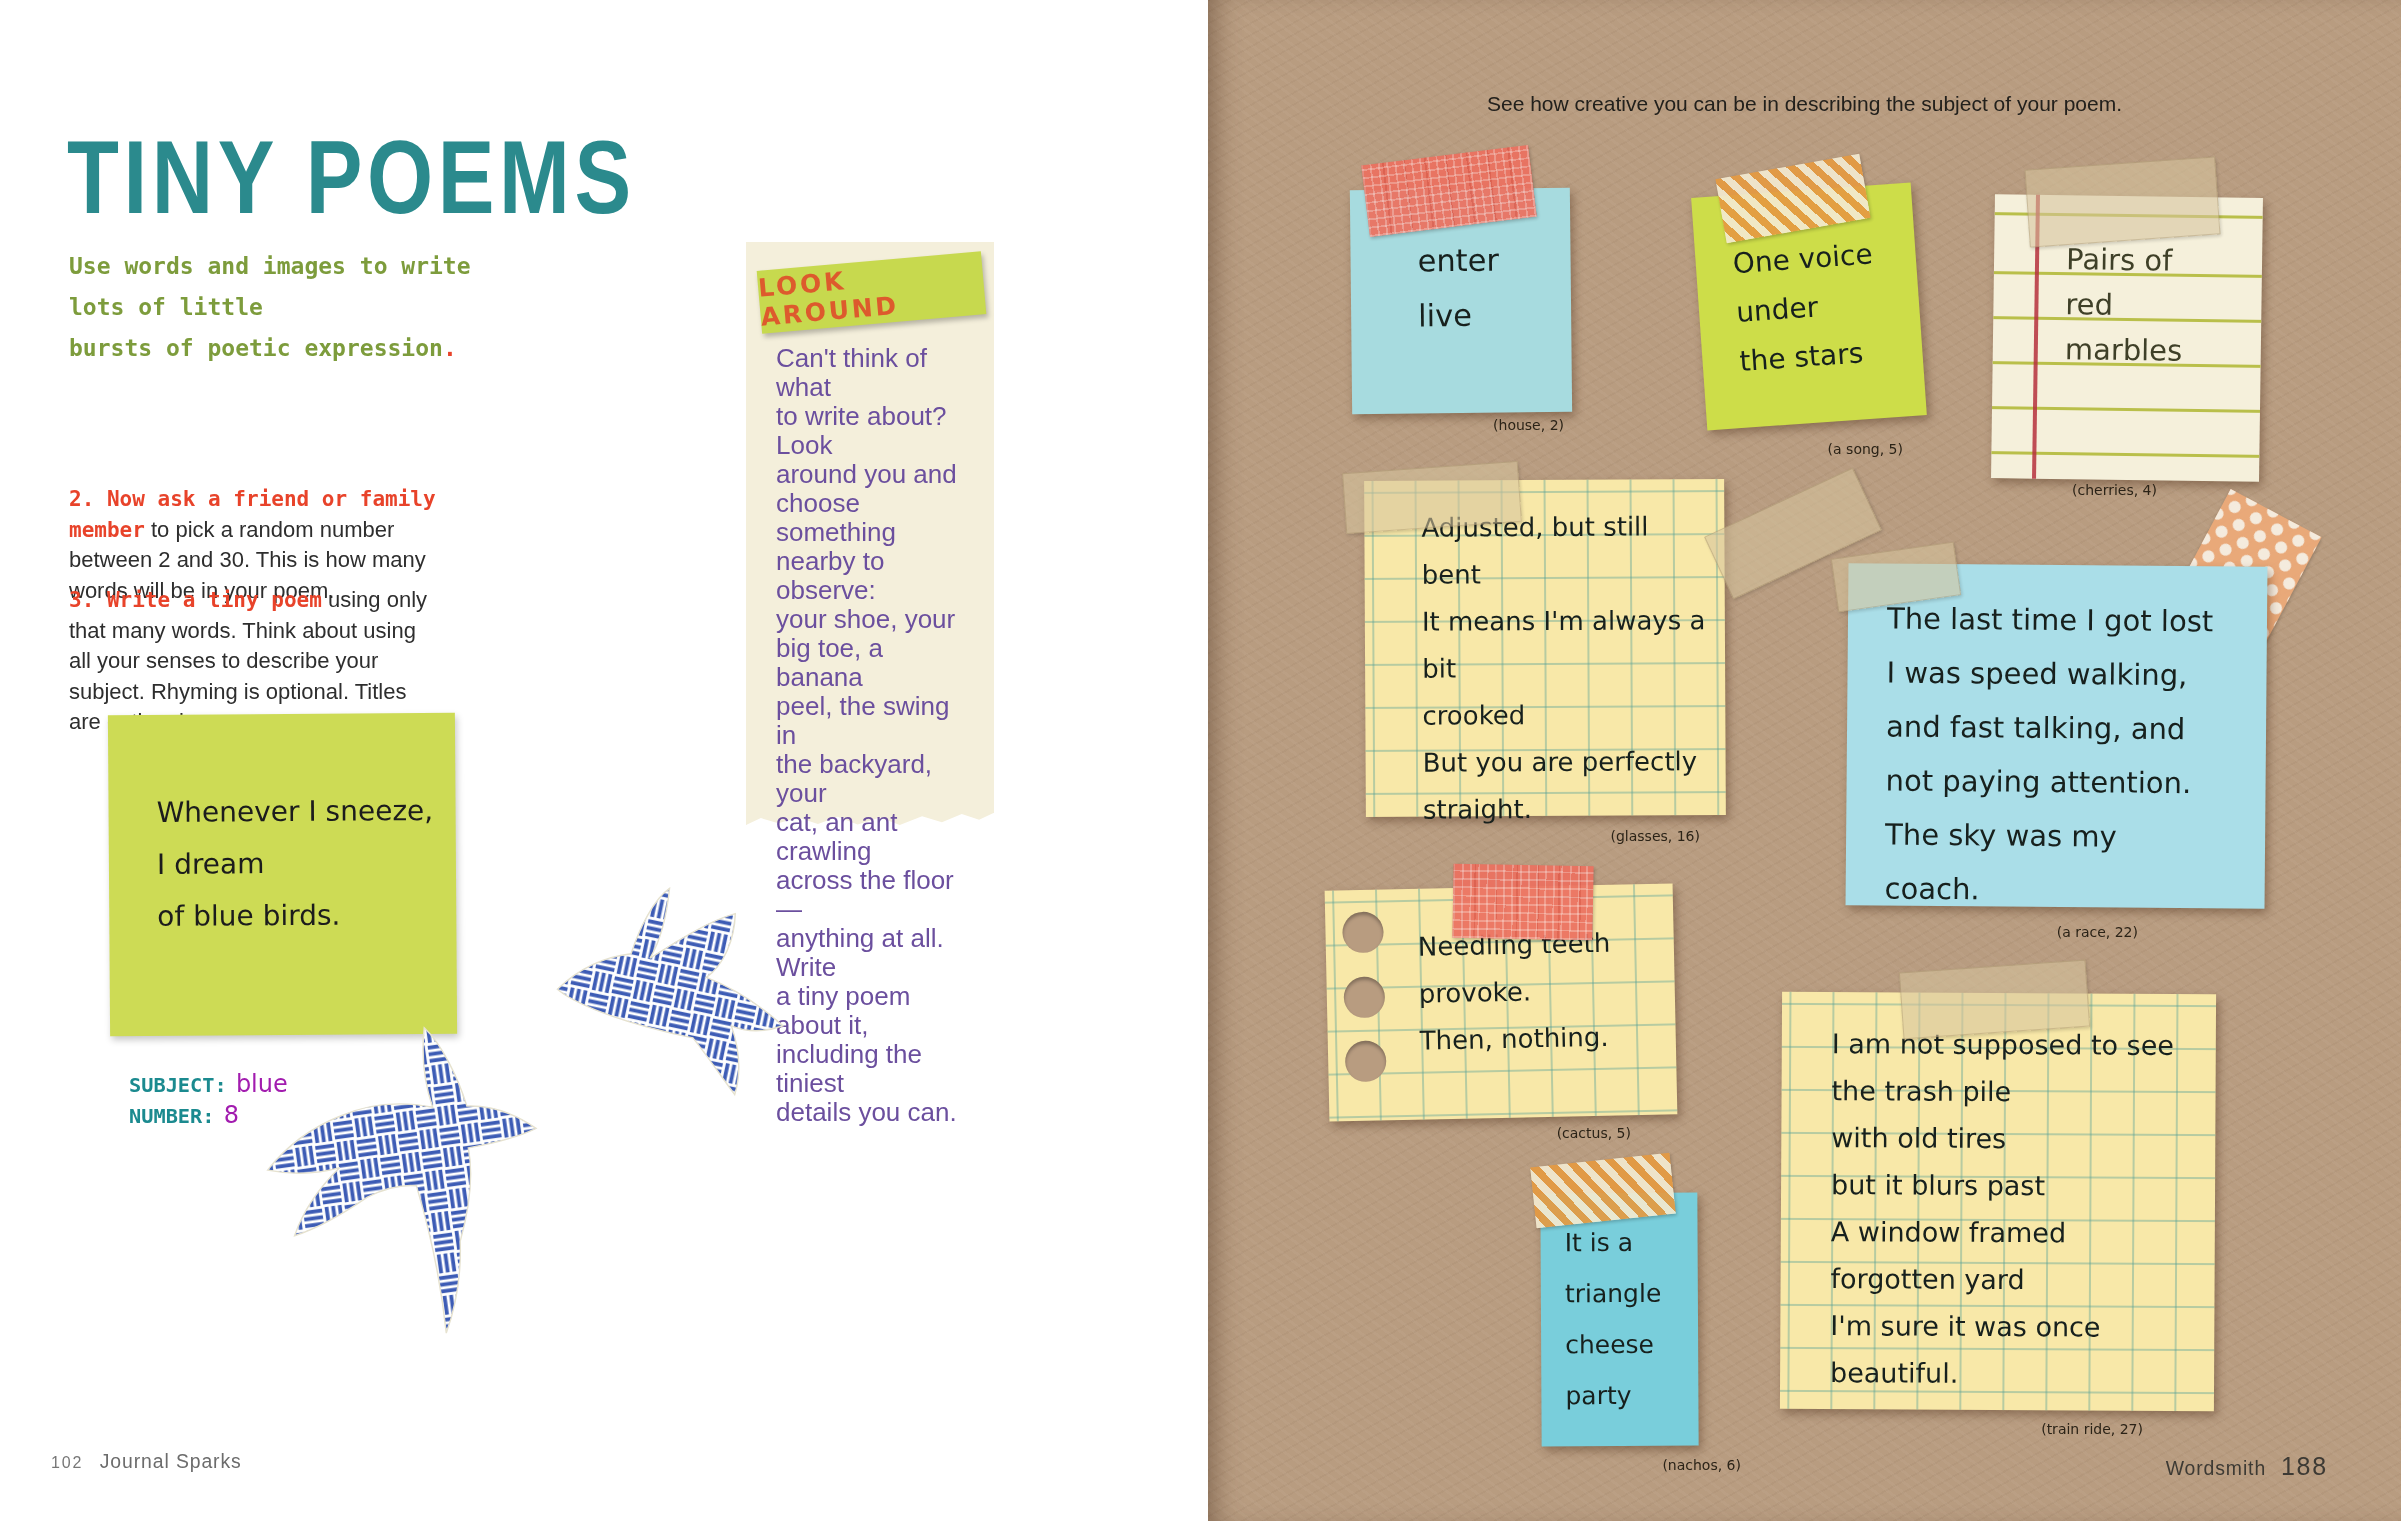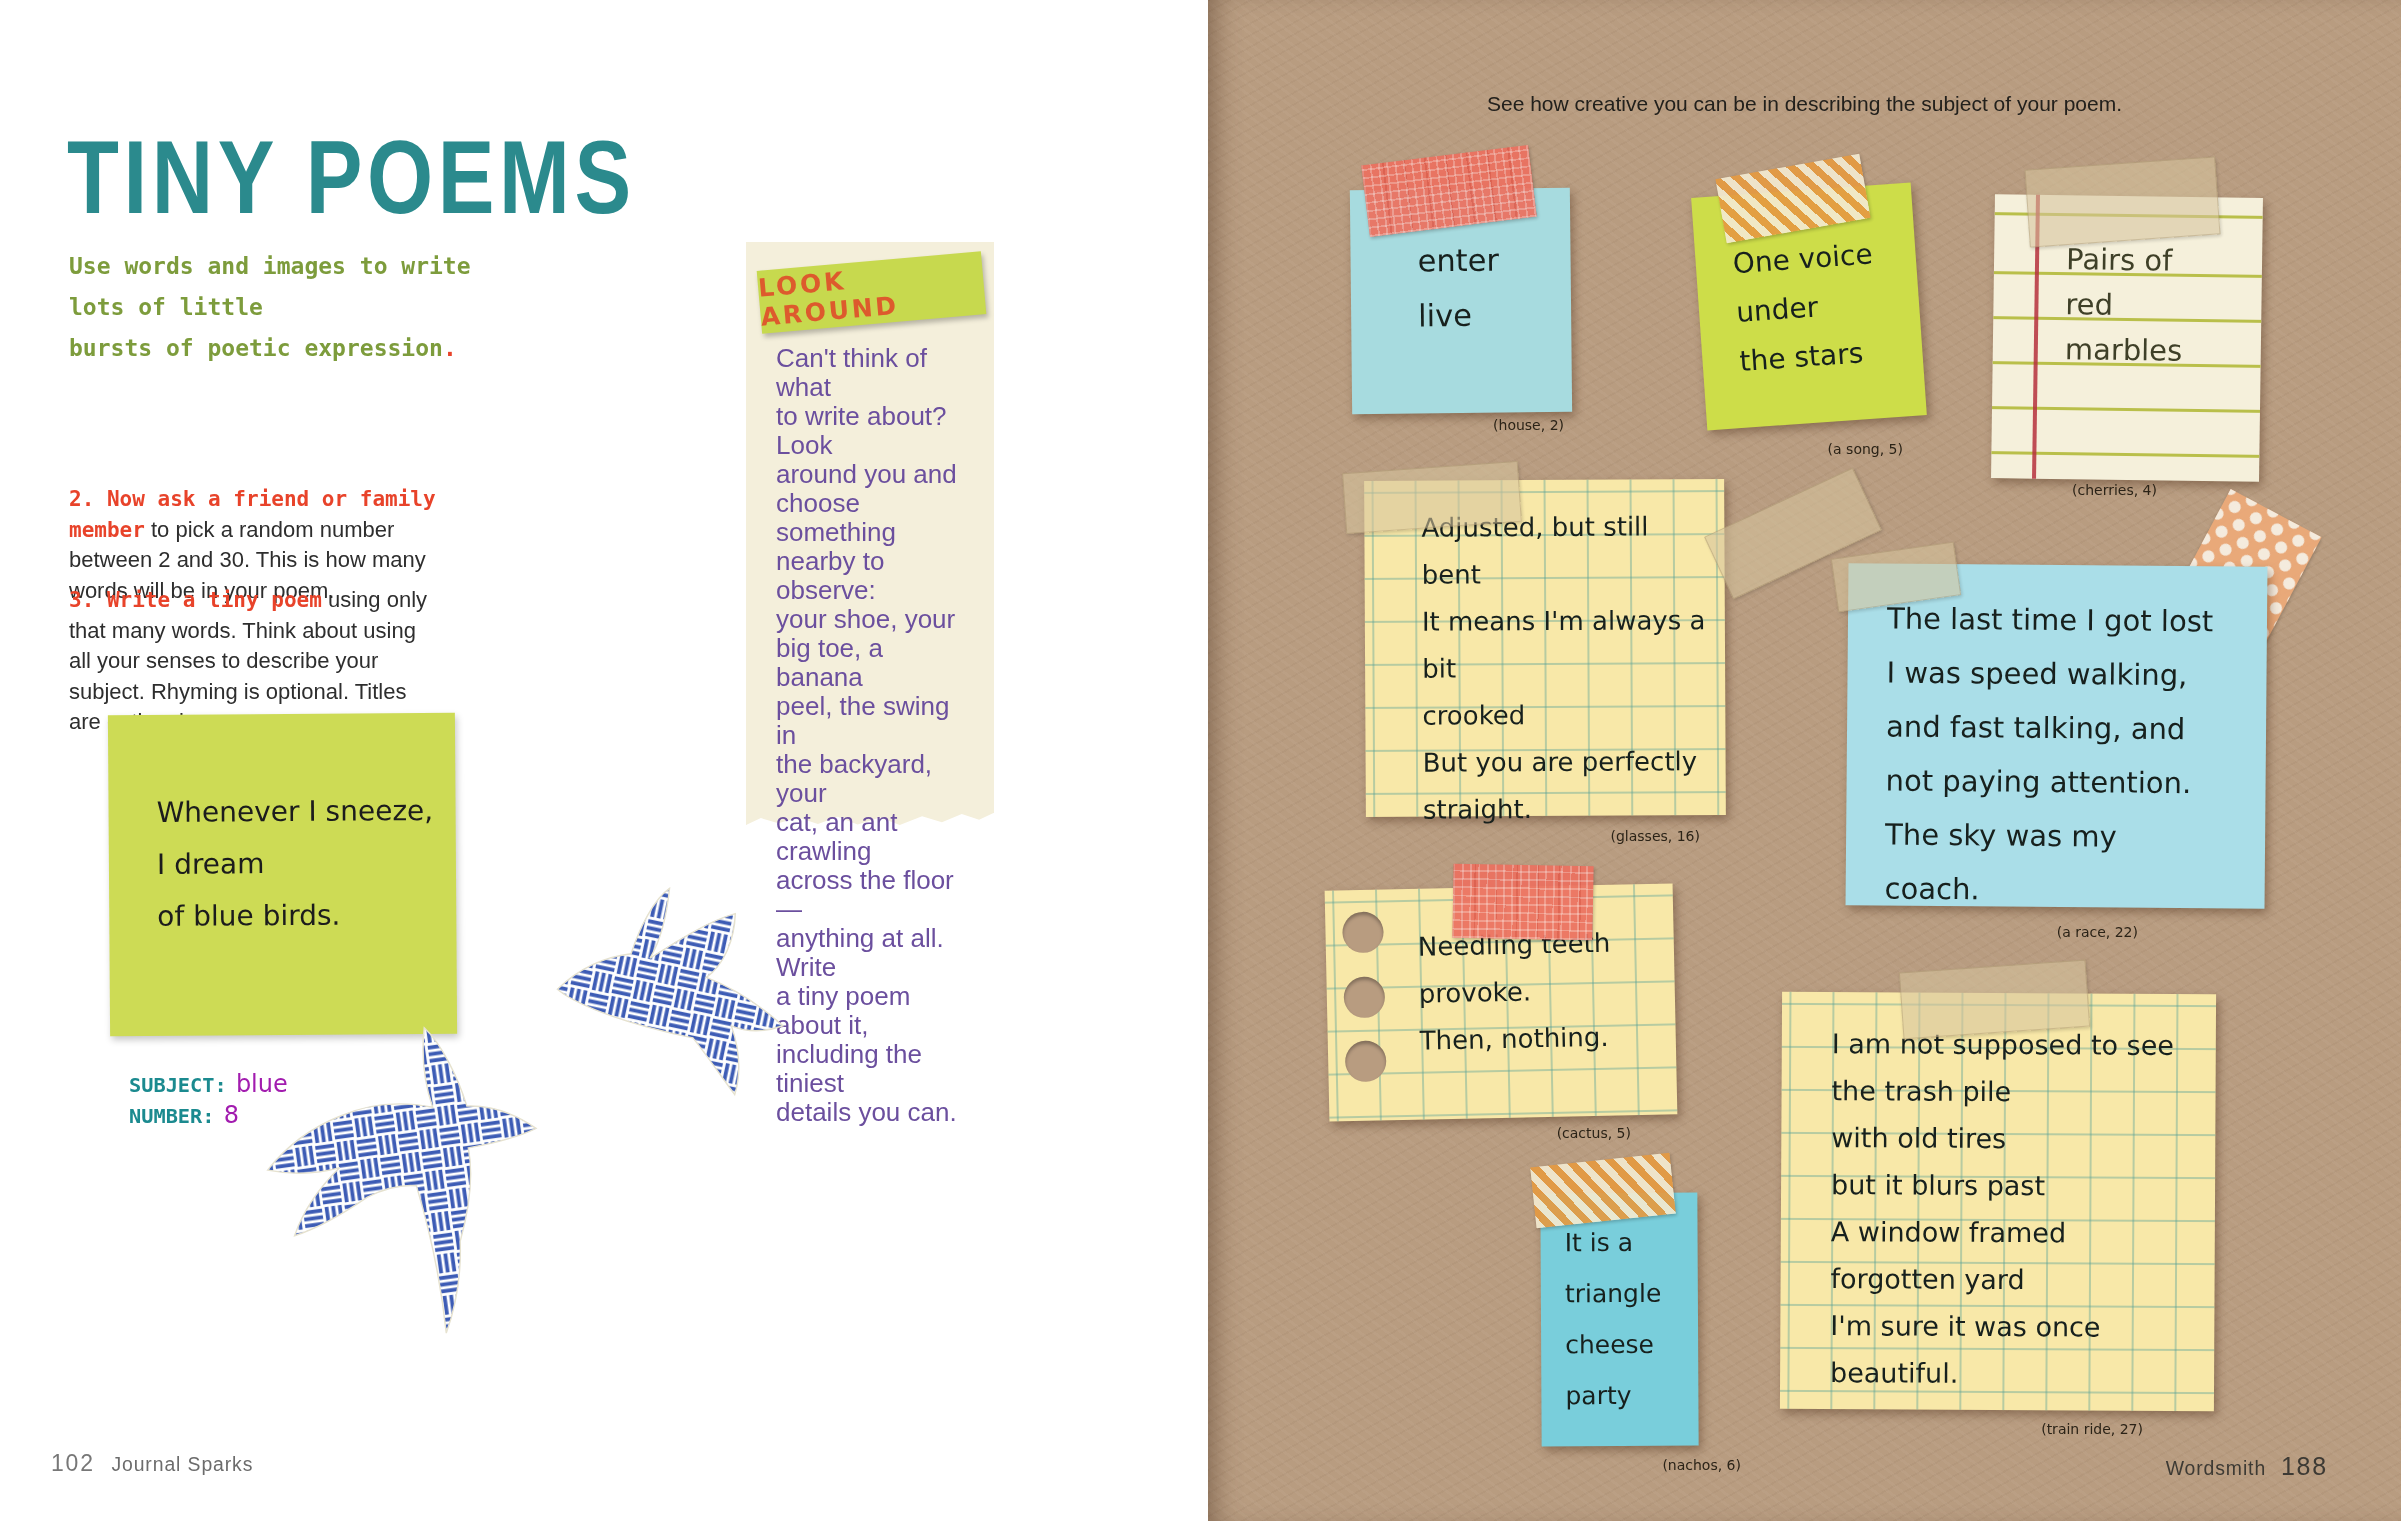--- a/index.html
+++ b/index.html
@@ -39,21 +39,21 @@
   .greennote .poem{position:absolute;left:48px;top:72px;font-family:"DejaVu Sans",sans-serif;
     font-size:28px;line-height:52px;color:#1c1c1c;white-space:pre-line;}
   .subjline{position:absolute;left:129px;font-family:"DejaVu Sans Mono",monospace;font-weight:bold;
     font-size:20.3px;color:#1b8a8f;}
   #subj{top:1070px;} #numb{top:1101px;}
   .subjline .hand{font-family:"DejaVu Sans",sans-serif;font-weight:normal;color:#a21caf;font-size:24px;padding-left:9.2px;}
   .bird{position:absolute;}
   #bird1{left:517px;top:879px;width:305px;height:238px;transform:rotate(2deg);}
   #bird2{left:260px;top:1021px;width:286px;height:323px;transform:rotate(-2deg);}
   .footer-left{position:absolute;left:51px;top:1450px;color:#6c6c6c;font-size:19.4px;letter-spacing:0.9px;}
-  .footer-left .pn{font-size:23px;letter-spacing:1.8px;color:#777;margin-right:16.6px;}
+  .footer-left .pn{font-size:16px;letter-spacing:1.8px;color:#777;margin-right:16.6px;}
   
   .kraft-caption{position:absolute;left:1208px;top:92px;width:1193px;text-align:center;
     font-size:21px;color:#22201c;}
   .note{position:absolute;box-shadow:2.8px 4.6px 9.2px rgba(70,40,20,.40);}
   .note .ink{position:absolute;font-family:"DejaVu Sans",sans-serif;color:#17201d;white-space:pre-line;}
   .grid-yellow{background-color:#f8e8a8;background-image:
       linear-gradient(to right, rgba(85,160,150,.40) 1.8px, transparent 1.8px),
       linear-gradient(to bottom, rgba(85,160,150,.40) 1.8px, transparent 1.8px);
     background-size:43px 43px;background-position:7.4px 11px;}
   .caption{position:absolute;font-family:"DejaVu Sans",sans-serif;font-size:14px;color:#2b2317;

